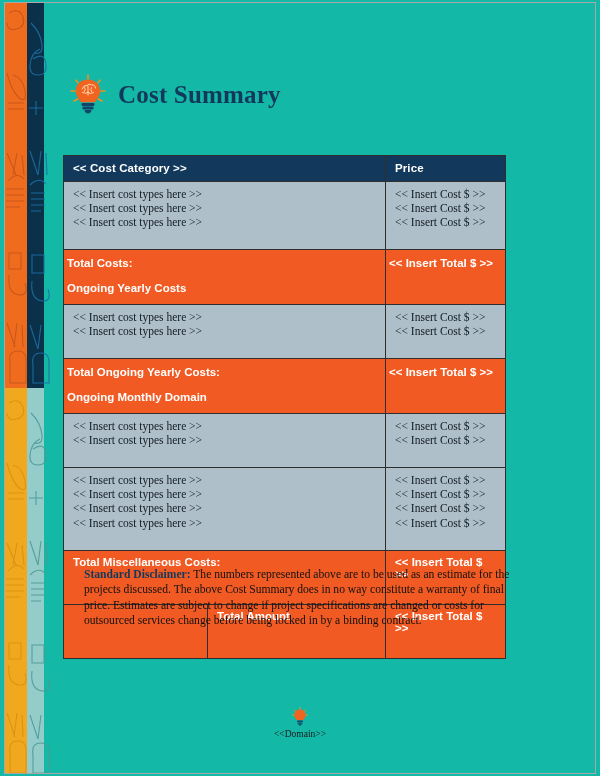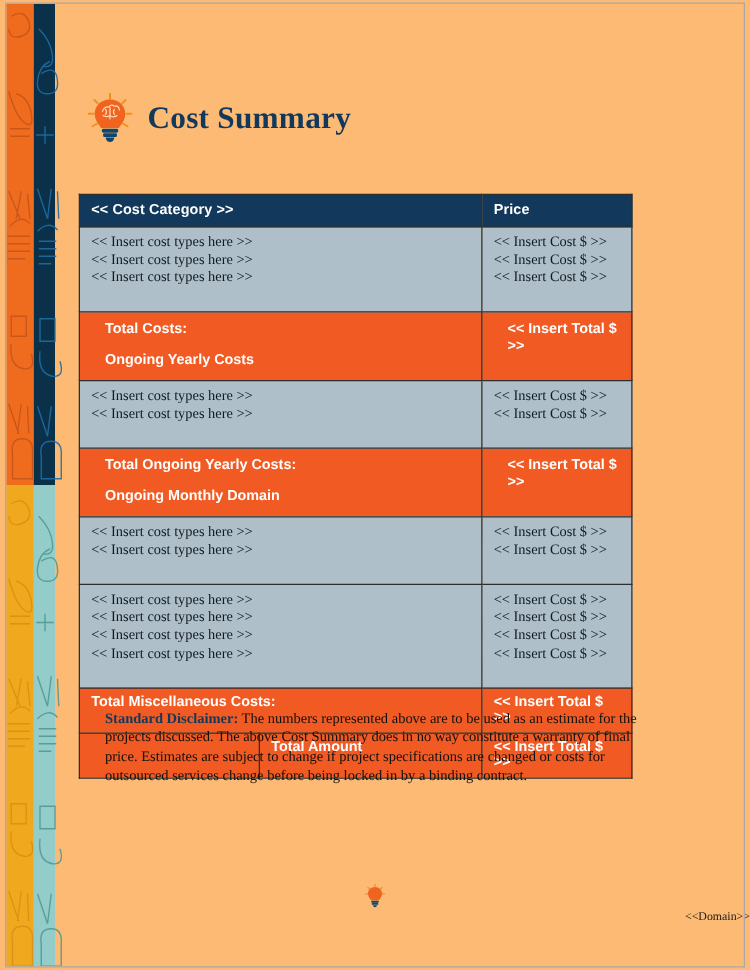--- a/index.html
+++ b/index.html
@@ -11,21 +11,21 @@
     width: 600px;
     height: 776px;
     font-family: "Liberation Serif", serif;
     overflow: hidden;
   }
 
   .page {
     position: relative;
     width: 600px;
     height: 776px;
-    background: #fdba74;
+    background: #14b8a6;
     box-sizing: border-box;
     overflow: hidden;
   }
 
   
   .page-border {
     position: absolute;
     left: 4px;
     top: 2px;
     width: 592px;
@@ -125,33 +125,33 @@
     line-height: 1.23;
   }
   .light-row .line { white-space: nowrap; }
 
   .orange-row td {
     background: #f15a22;
     color: #ffffff;
     font-family: "Liberation Sans", sans-serif;
     font-weight: bold;
     font-size: 11.5px;
-    padding: 7px 9px 8px 20px;
+    padding: 7px 9px 8px 3px;
     line-height: 1.2;
   }
   .orange-row .sub-label { margin-top: 11px; }
   .orange-row .price-cell { padding-top: 7px; }
 
   .total-row td {
     background: #f15a22;
     color: #ffffff;
     font-family: "Liberation Sans", sans-serif;
     font-weight: bold;
     font-size: 11.5px;
-    padding: 5px 9px 6px 9px;
+    padding: 5px 9px 24px 9px;
     height: 13px;
   }
   .total-row td.blank { padding: 0; }
 
   
   .disclaimer {
     position: absolute;
     left: 84px;
     top: 567px;
     width: 447px;
@@ -165,21 +165,21 @@
     color: #12395b;
     font-weight: bold;
   }
 
   
   .footer {
     position: absolute;
     left: 0;
     top: 707px;
     width: 600px;
-    text-align: right;
+    text-align: center;
   }
   .footer-bulb { width: 16px; height: 20px; display: block; margin: 0 auto 2px auto; }
   .footer-text {
     font-family: "Liberation Serif", serif;
     font-size: 9.5px;
     color: #1a1a1a;
   }
 </style>
 </head>
 <body>

